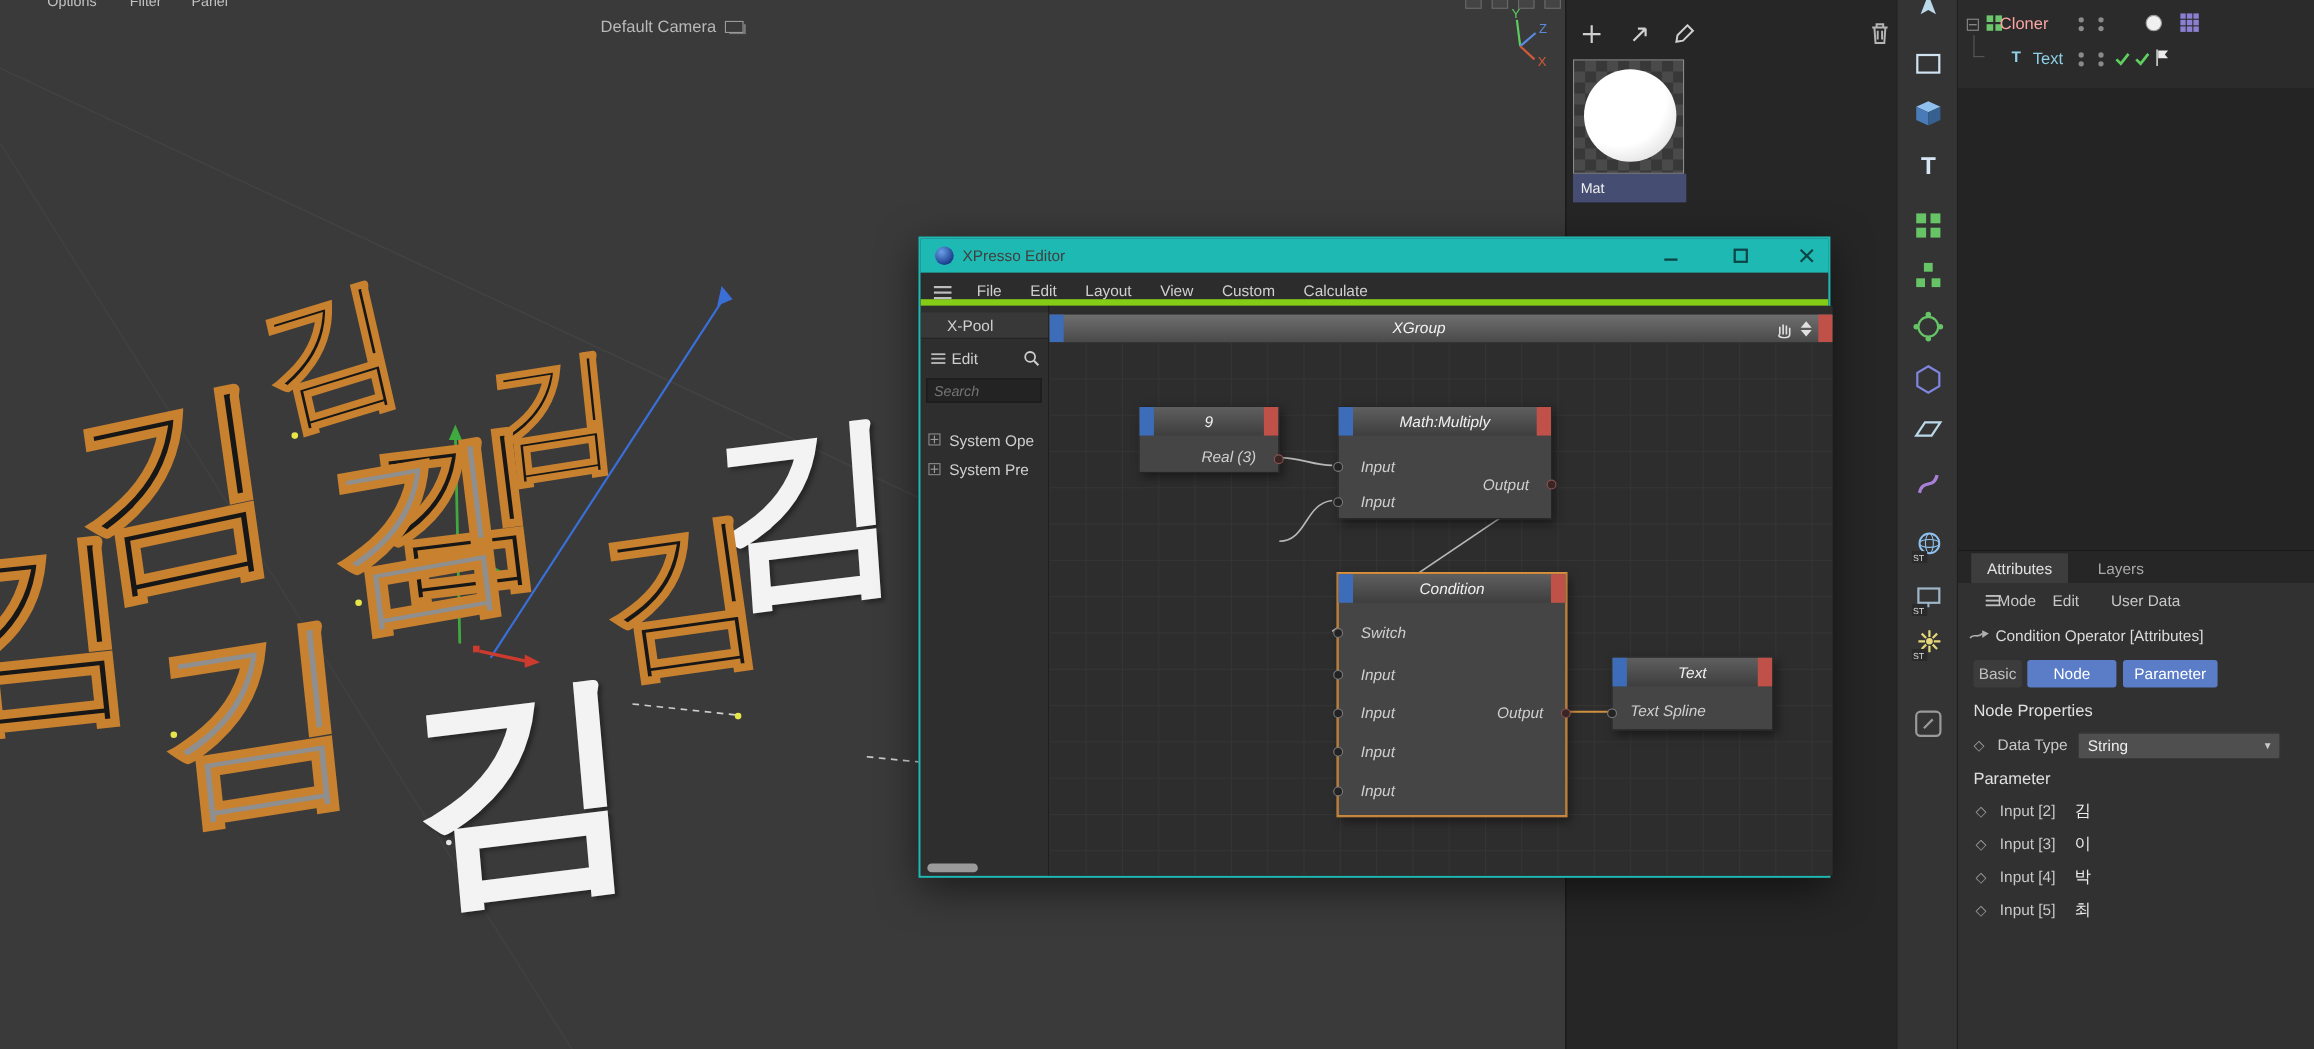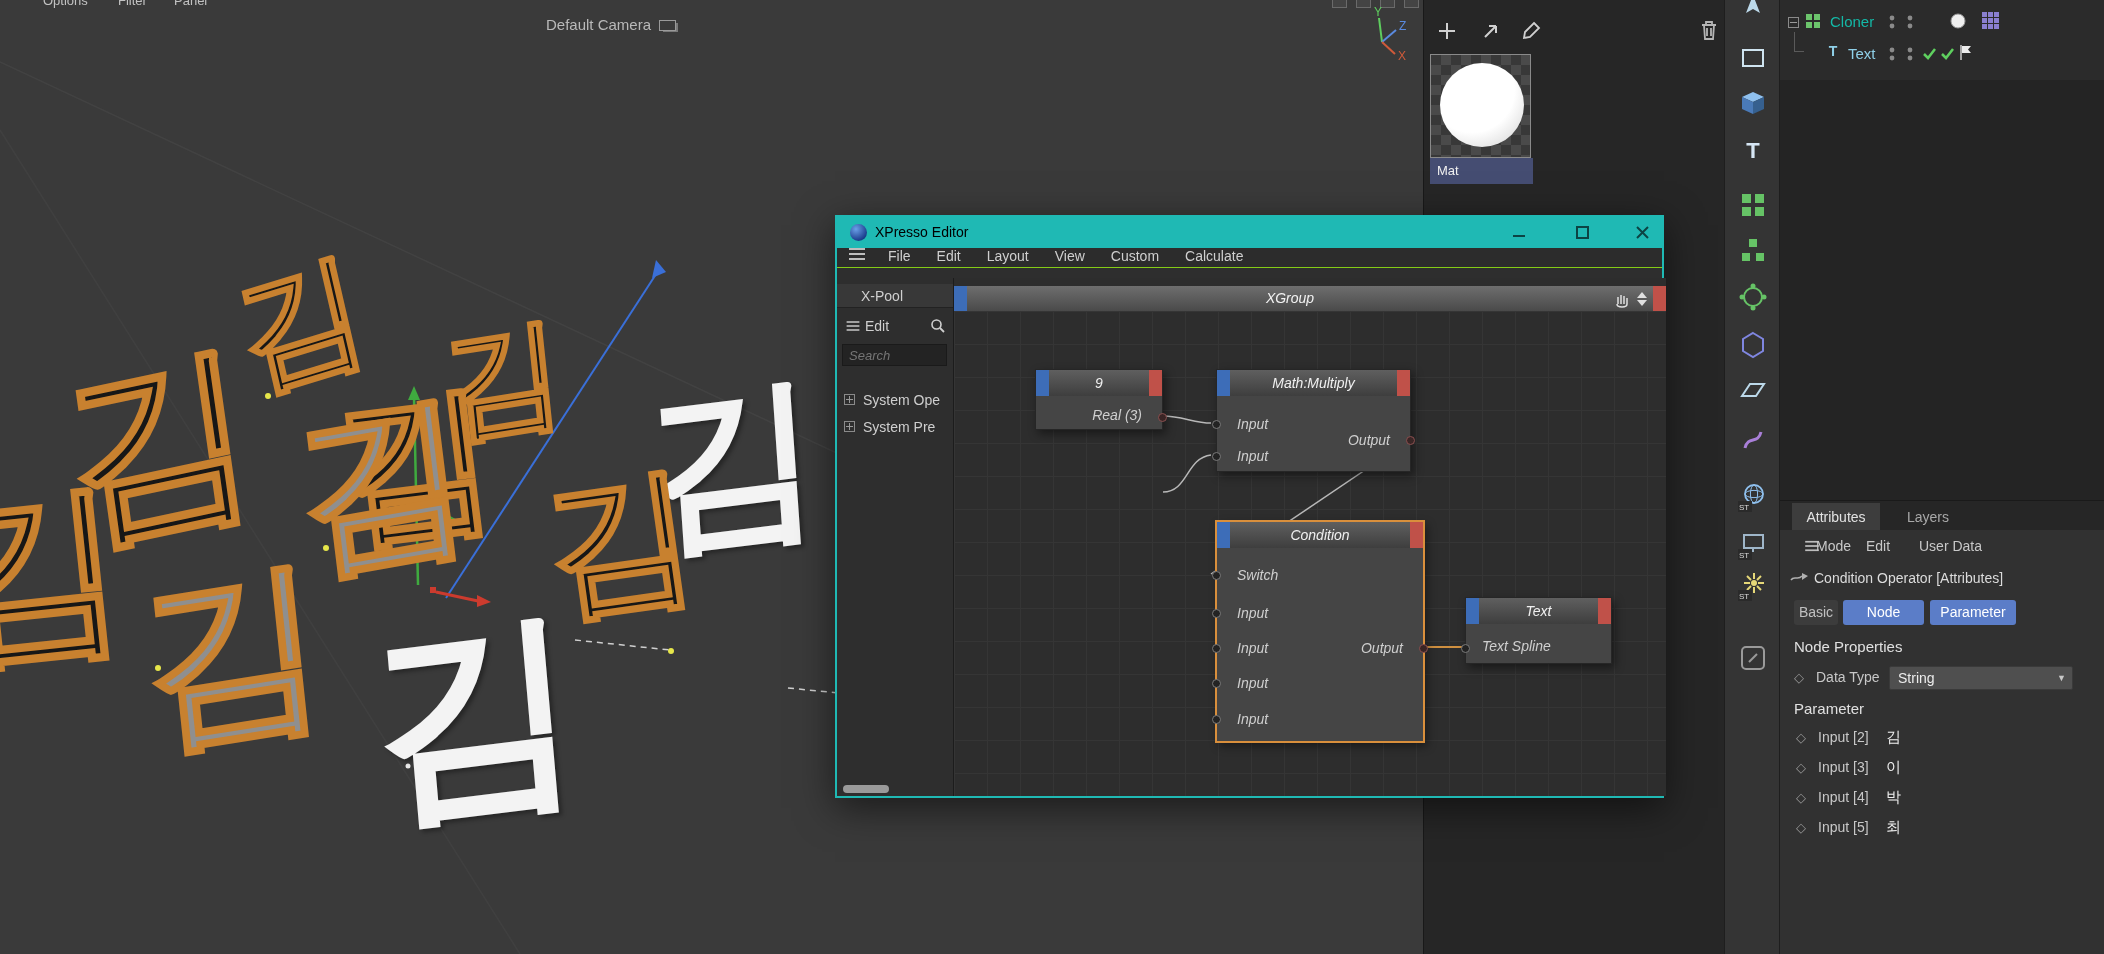--- a/index.html
+++ b/index.html
@@ -30,26 +30,26 @@
     background:repeating-conic-gradient(#4a4a4a 0 25%, #383838 0 50%) 0 0/20px 20px; }
   .mat-sphere { position:absolute; left:9px; top:8px; width:84px; height:84px; border-radius:50%;
     background:radial-gradient(circle at 38% 32%, #ffffff 55%, #e6e6e6 78%, #c9c9c9); }
   .mat-label { position:absolute; left:6px; top:158px; width:103px; height:26px;
     background:#454d72; color:#f0f0f0; font-size:13px; line-height:26px; padding-left:7px; }
 
   
   #xpresso { position:absolute; left:835px; top:215px; width:829px; height:583px;
     background:#2e2e2e; border:2px solid #1fb9b4; box-shadow:0 10px 36px rgba(0,0,0,.55); z-index:10; }
   .xp-title { position:absolute; left:0; top:0; width:100%; height:31px; background:#1fb9b4; }
-  .xp-title .ttl { position:absolute; left:38px; top:7px; font-size:14px; color:#000000; }
+  .xp-title .ttl { position:absolute; left:38px; top:7px; font-size:14px; color:#404040; }
   .xp-logo { position:absolute; left:13px; top:7px; width:17px; height:17px; border-radius:50%;
     background:radial-gradient(circle at 35% 30%, #6aa0e8, #1c3f8f 70%, #0c1f4a); }
   .xp-ctl { position:absolute; top:6px; width:20px; height:20px; }
-  .xp-menubar { position:absolute; left:0; top:31px; width:100%; height:20px; background:#2c2c2c;
-    border-bottom:1px solid #84cc16; display:flex; align-items:flex-start; }
+  .xp-menubar { position:absolute; left:0; top:31px; width:100%; height:30px; background:#2c2c2c;
+    border-bottom:6px solid #84cc16; display:flex; align-items:flex-end; }
   .xp-menubar .mi { color:#cfcfcf; font-size:14px; padding:0 13px; }
   .hamb { width:16px; height:12px; margin:0 10px 0 12px;
     background:linear-gradient(#bdbdbd,#bdbdbd) 0 0/16px 2px no-repeat,
                linear-gradient(#bdbdbd,#bdbdbd) 0 5px/16px 2px no-repeat,
                linear-gradient(#bdbdbd,#bdbdbd) 0 10px/16px 2px no-repeat; }
   .xp-content { position:absolute; left:0; top:61px; width:825px; height:518px; }
   .xp-left { position:absolute; left:0; top:0; width:117px; height:518px; background:#2e2e2e;
     border-right:1px solid #1c1c1c; overflow:hidden; }
   .xp-row { position:absolute; left:0; width:119px; height:24px; line-height:24px;
     color:#cfcfcf; font-size:14px; }
@@ -404,21 +404,21 @@
 <div id="rightpanel">
 
   <div class="om-area">
     <span class="minusbox abs" style="left:8px;top:17px"></span>
     <svg class="abs" style="left:24px;top:12px" width="18" height="18">
       <rect x="2" y="2" width="6" height="6" fill="#6cc56c"></rect>
         <rect x="10" y="2" width="6" height="6" fill="#6cc56c"></rect>
       <rect x="2" y="10" width="6" height="6" fill="#6cc56c"></rect>
         <rect x="10" y="10" width="6" height="6" fill="#6cc56c"></rect>
       </svg>
-    <span class="om-label abs" style="left:50px;top:13px;color:#14b8a6">Cloner</span>
+    <span class="om-label abs" style="left:38px;top:13px;color:#fca5a5">Cloner</span>
     <svg class="abs" style="left:108px;top:14px" width="8" height="16">
       <circle cx="4" cy="4" r="2.4" fill="#8a8a8a"></circle>
         <circle cx="4" cy="12" r="2.4" fill="#8a8a8a"></circle>
       </svg>
     <svg class="abs" style="left:126px;top:14px" width="8" height="16">
       <circle cx="4" cy="4" r="2.4" fill="#8a8a8a"></circle>
         <circle cx="4" cy="12" r="2.4" fill="#8a8a8a"></circle>
       </svg>
     <svg class="abs" style="left:170px;top:13px" width="16" height="16">
       <circle cx="8" cy="8" r="7" fill="#f0f0f0" stroke="#999999"></circle>

